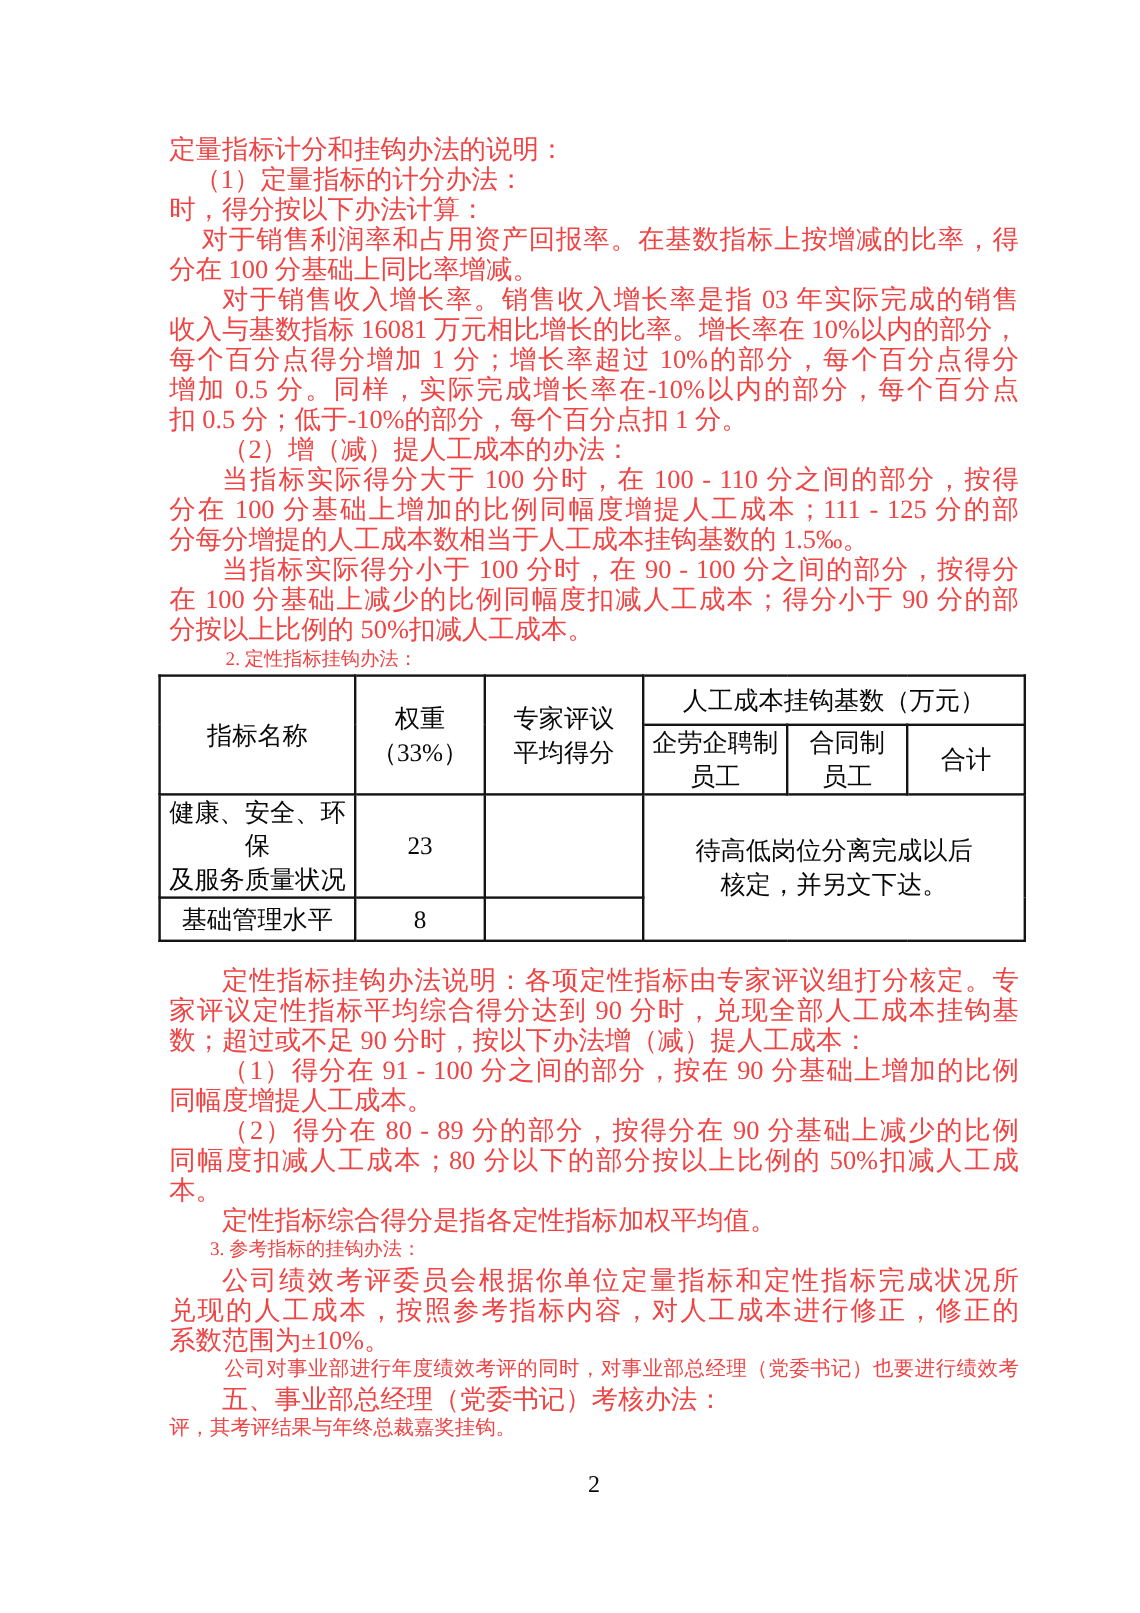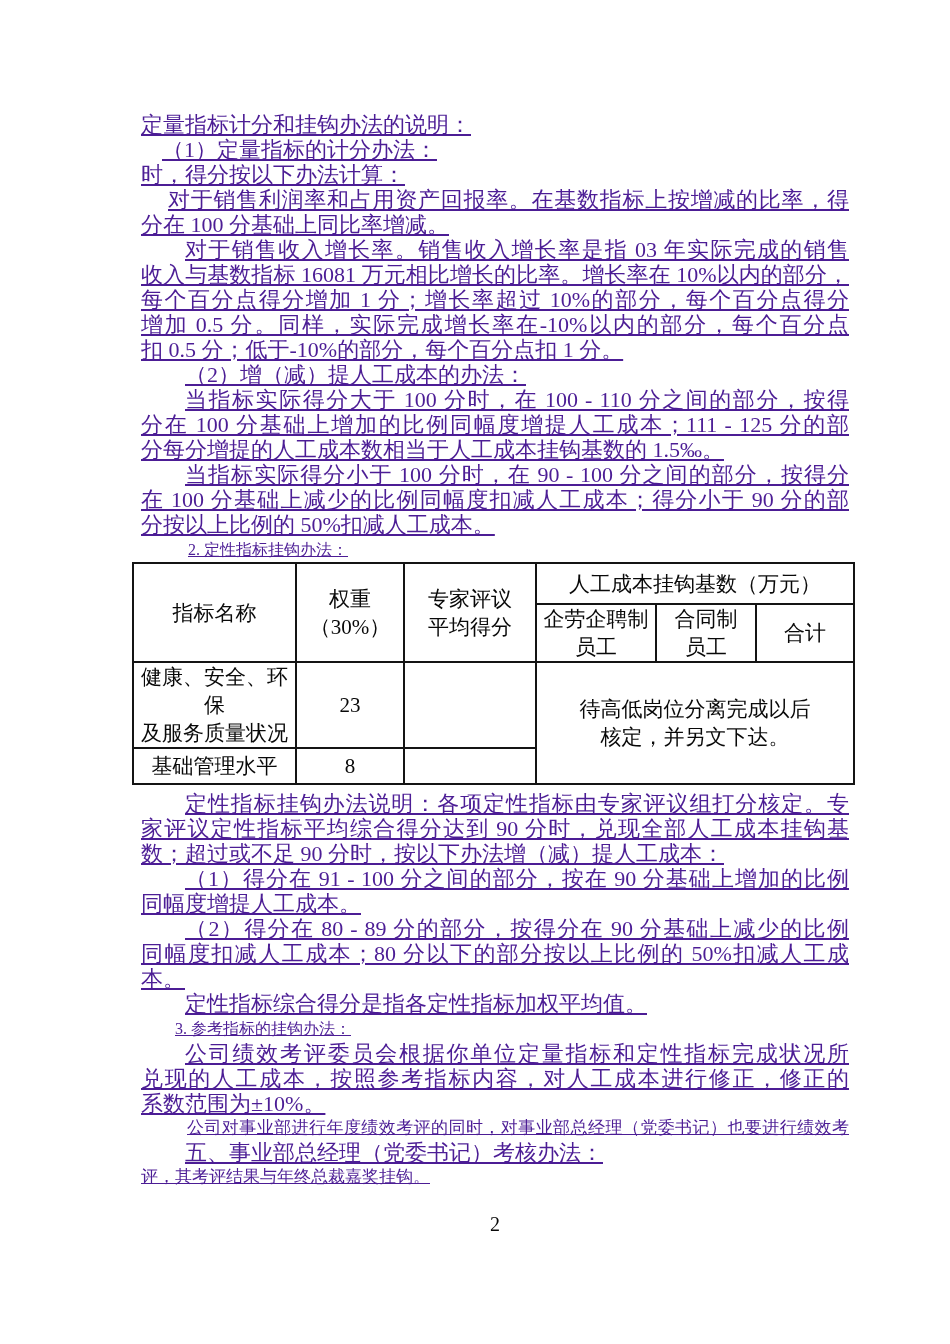--- a/index.html
+++ b/index.html
@@ -14,22 +14,21 @@
   .content {
     margin-left: 141px;
     width: 708px;
     padding-top: 112px;
     position: relative;
   }
   .line {
     font-size: 22px;
     line-height: 25px;
     white-space: nowrap;
-    color: #4c1d95;
-    text-decoration: underline;
+    color: #ef4444;
   }
   .line.sub   { font-size: 16px; }
   .line.small { font-size: 17px; line-height: 24px; white-space: normal; }
   .line.just  {
     white-space: normal;
     text-align: justify;
     text-align-last: justify;
   }
   .doc-table {
     border-collapse: collapse;
@@ -45,21 +44,21 @@
     line-height: 28px;
     white-space: pre-line;
     padding: 0;
     color: #090909;
   }
   tr.h1 { height: 41px; }
   tr.h2 { height: 52px; }
   tr.r1 { height: 84px; }
   tr.r2 { height: 36px; }
   .note-cell { line-height: 32px; }
-  #lines-bottom { margin-top: 6px; }
+  #lines-bottom { margin-top: 19px; }
   .pagenum {
     margin-top: 23px;
     text-align: center;
     font-size: 20px;
     line-height: 25px;
     color: #090909;
   }
 </style>
 </head>
 <body>
@@ -93,21 +92,21 @@
       <col style="width:108px">
       <col style="width:132px">
       <col style="width:120px">
       <col style="width:100px">
       <col style="width:98px">
     </colgroup>
     <tbody>
       <tr class="h1">
         <td rowspan="2">指标名称</td>
         <td rowspan="2">权重
-（30%）</td>
+（33%）</td>
         <td rowspan="2">专家评议
 平均得分</td>
         <td colspan="3">人工成本挂钩基数（万元）</td>
       </tr>
       <tr class="h2">
         <td>企劳企聘制
 员工</td>
         <td>合同制
 员工</td>
         <td>合计</td>

